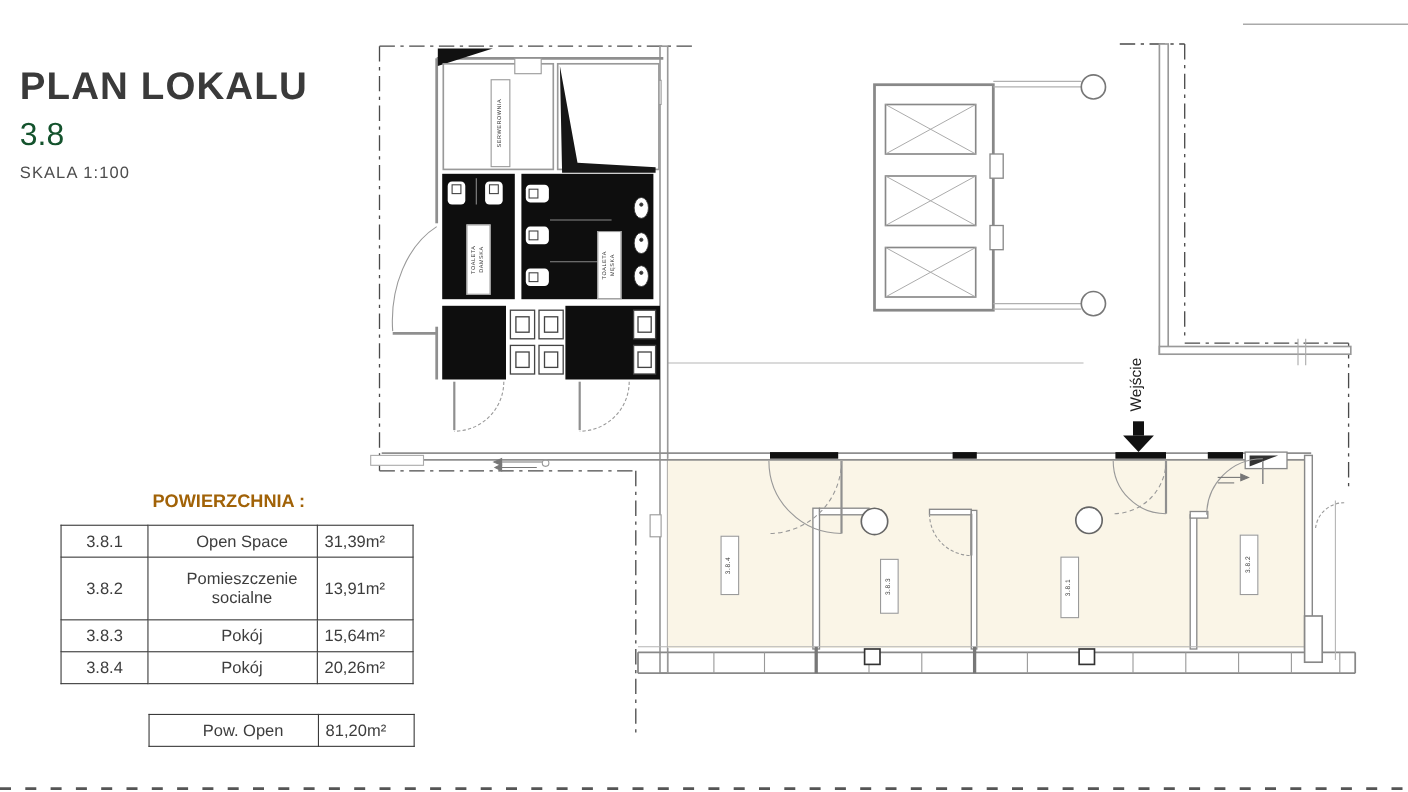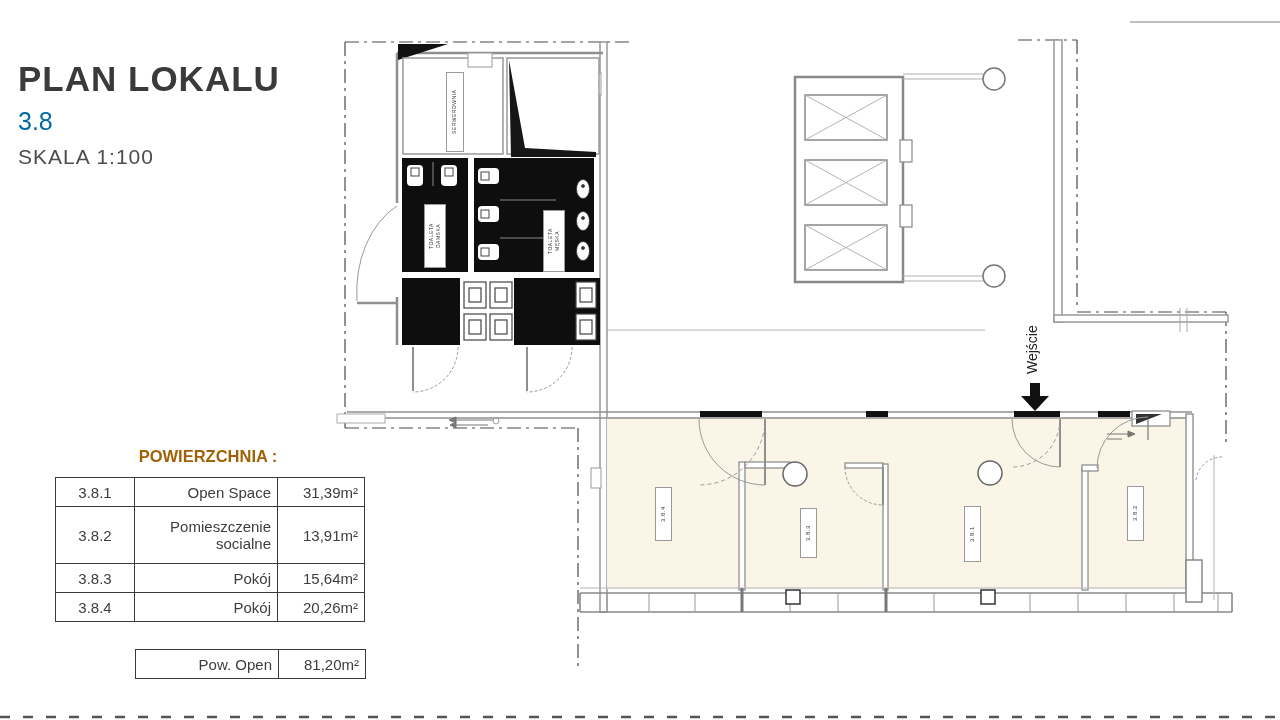--- a/index.html
+++ b/index.html
@@ -3,33 +3,33 @@
 <meta charset="utf-8">
 <style>
   html,body{margin:0;padding:0;background:#fff;}
   body{width:1280px;height:720px;position:relative;overflow:hidden;
        font-family:"Liberation Sans",sans-serif;color:#3c3c3c;}
   .abs{position:absolute;}
 
   
   #title-block{left:18px;top:60px;width:330px;text-align:left;}
   #title-main{font-size:35px;font-weight:bold;letter-spacing:1px;color:#3a3a3a;line-height:1.1;}
-  #title-unit{font-size:25px;color:#0369a1;margin-top:8px;}
-  #title-scale{font-size:21px;color:#4d4d4d;margin-top:9px;letter-spacing:1px;}
+  #title-unit{font-size:29px;color:#14532d;margin-top:8px;}
+  #title-scale{font-size:15px;color:#4d4d4d;margin-top:9px;letter-spacing:1px;}
 
   
   #table-heading{left:55px;top:447px;width:306px;text-align:center;
                  font-size:16.5px;font-weight:bold;color:#a16207;}
   table{border-collapse:collapse;}
   #area-table{left:55px;top:477px;}
   #net-table{left:135px;top:649px;}
   td{border:1.6px solid #3a3a3a;font-size:15px;color:#3d3d3d;padding:4px 6px;background:#fff;}
   td.cid{width:66px;text-align:center;}
-  td.cname{width:124px;text-align:right;padding-left:12px;}
-  td.carea{width:74px;text-align:right;}
+  td.cname{width:124px;text-align:center;padding-left:23px;}
+  td.carea{width:74px;text-align:left;}
   tr.tall td{height:48px;}
   tr.norm td{height:20px;}
 
   
   .vlabel{background:#fff;border:1px solid #9a9a9a;display:flex;align-items:center;justify-content:center;
           writing-mode:vertical-rl;transform:rotate(180deg);font-size:6px;color:#333;
           letter-spacing:.5px;white-space:pre-line;text-align:center;line-height:1.5;}
   .vtext{display:flex;align-items:center;justify-content:center;
          writing-mode:vertical-rl;transform:rotate(180deg);font-size:14px;color:#222;}
   #lbl-serwerownia{left:446px;top:72px;width:16px;height:78px;font-size:5px;}

